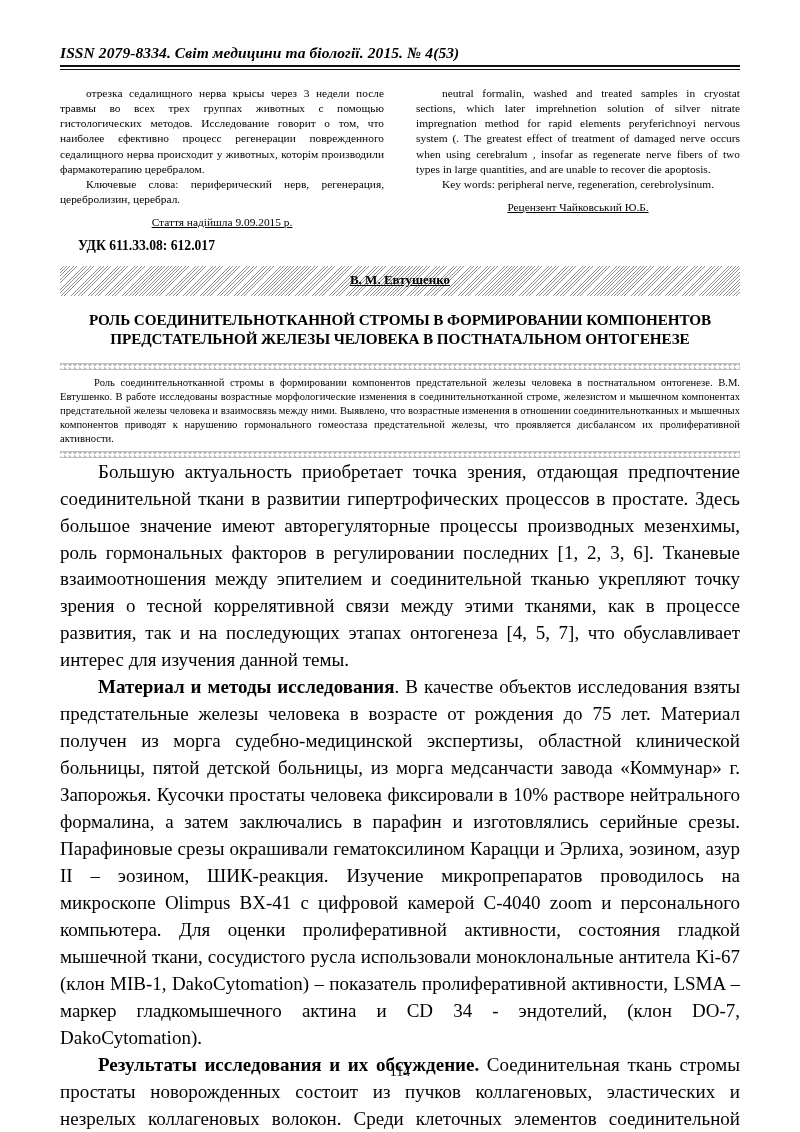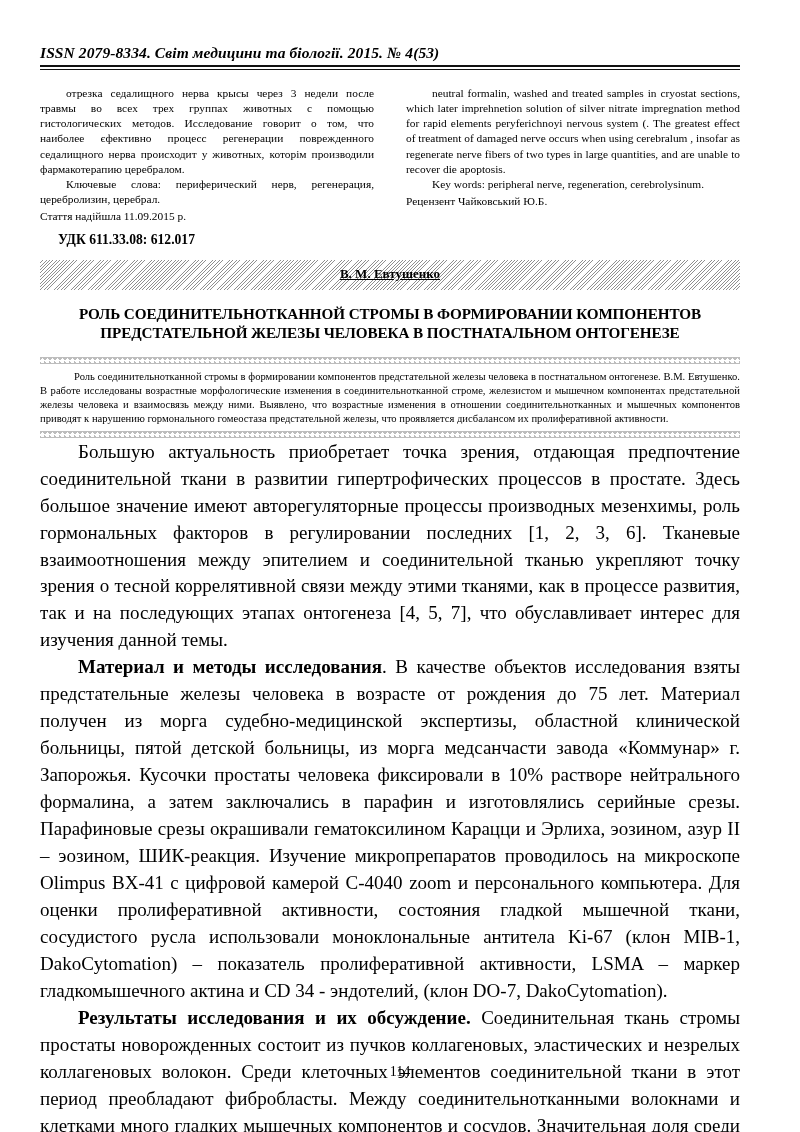--- a/index.html
+++ b/index.html
@@ -10,21 +10,21 @@
   body {
     font-family: "Liberation Serif", "DejaVu Serif", serif;
     color: #000000;
   }
   .page {
     position: relative;
     width: 800px;
     height: 1132px;
     background: #ffffff;
     box-sizing: border-box;
-    padding: 44px 60px 0 40px;
+    padding: 44px 60px 0 60px;
     overflow: hidden;
   }
 
   
   .runhead {
     font-style: italic;
     font-weight: bold;
     font-size: 15.5px;
     letter-spacing: 0.1px;
     white-space: nowrap;
@@ -50,22 +50,23 @@
   }
   .col p {
     margin: 0;
     text-align: justify;
     text-justify: inter-word;
   }
   .indent { text-indent: 26px; }
   .kw { font-weight: normal; }
   .submitted {
     font-size: 11.4px;
-    text-align: left;
-    margin-top: 2px;
+    text-align: center;
+    margin-top: 8px;
+    text-decoration: underline;
   }
 
   
   .udc {
     font-weight: bold;
     font-size: 13.6px;
     margin-top: 8px;
     margin-bottom: 12px;
     padding-left: 18px;
   }
@@ -155,21 +156,21 @@
 
 <div class="page">
 
   <div class="runhead">ISSN 2079-8334. Світ медицини та біології. 2015. № 4(53)</div>
   <div class="runhead-rule"></div>
 
   <div class="twocol">
     <div class="col">
       <p class="indent">отрезка седалищного нерва крысы через 3 недели после травмы во всех трех группах животных с помощью гистологических методов. Исследование говорит о том, что наиболее єфективно процесс регенерации поврежденного седалищного нерва происходит у животных, которім производили фармакотерапию церебралом.</p>
       <p class="indent"><span class="kw">Ключевые слова:</span><span> периферический нерв, регенерация, церебролизин, церебрал.</span></p>
-      <div class="submitted">Стаття надійшла 11.09.2015 р.</div>
+      <div class="submitted">Стаття надійшла 9.09.2015 р.</div>
     </div>
     <div class="col">
       <p class="indent">neutral formalin, washed and treated samples in cryostat sections, which later imprehnetion solution of silver nitrate impregnation method for rapid elements peryferichnoyi nervous system (. The greatest effect of treatment of damaged nerve occurs when using cerebralum , insofar as regenerate nerve fibers of two types in large quantities, and are unable to recover die apoptosis.</p>
       <p class="indent"><span class="kw">Key words:</span><span> peripheral nerve, regeneration, cerebrolysinum.</span></p>
       <div class="submitted">Рецензент Чайковський Ю.Б.</div>
     </div>
   </div>
 
   <div class="udc">УДК 611.33.08: 612.017</div>
 

